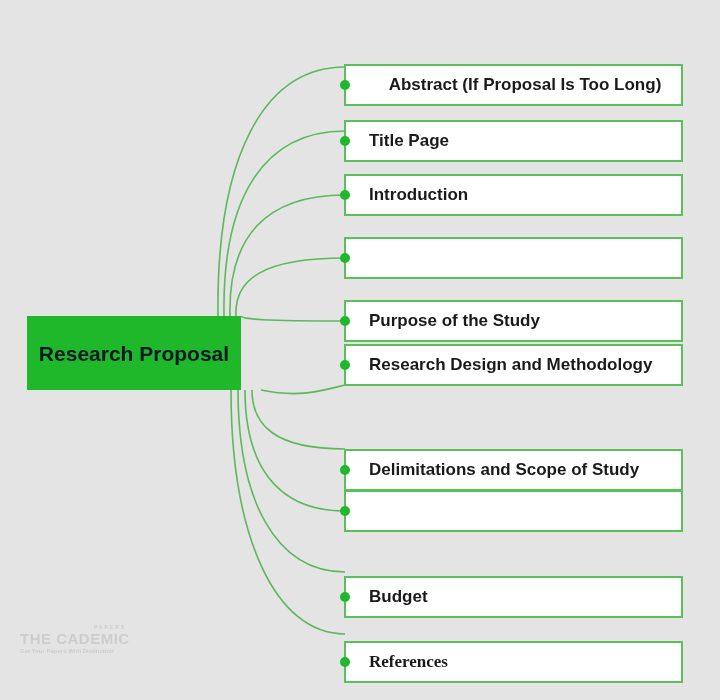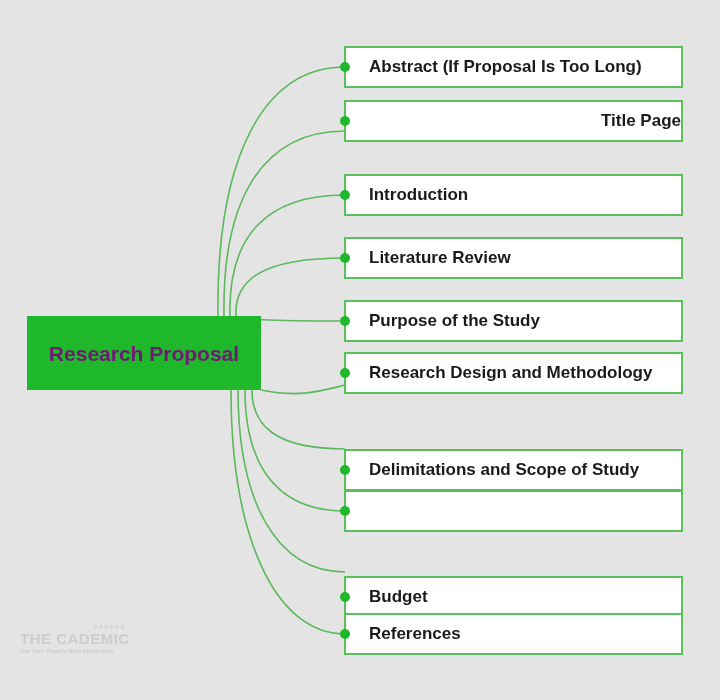--- a/index.html
+++ b/index.html
@@ -1,18 +1,18 @@
 <!DOCTYPE html>
 <html><head>
 <meta charset="utf-8">
 <style>
   html, body { margin:0; padding:0; }
   body { width:720px; height:700px; background:#e4e4e4; position:relative; overflow:hidden; font-family:"Liberation Sans", sans-serif; }
   #connectors { position:absolute; left:0; top:0; width:720px; height:700px; }
-  .center-node { position:absolute; left:27px; top:316px; width:234px; height:74px; background:#1eb82a; color:#701a75; font-weight:bold; font-size:21px; line-height:27px; text-align:center; display:flex; flex-direction:column; justify-content:center; }
+  .center-node { position:absolute; left:27px; top:316px; width:214px; height:74px; background:#1eb82a; color:#0f172a; font-weight:bold; font-size:21px; line-height:27px; text-align:center; display:flex; flex-direction:column; justify-content:center; }
   .item { position:absolute; left:344px; width:335px; height:38px; background:#fff; border:2px solid #5ac15a; box-sizing:content-box; display:flex; align-items:center; }
   .item span { padding-left:23px; font-weight:bold; font-size:17px; color:#1a1a1a; white-space:nowrap; }
   .dot { position:absolute; left:-6px; width:10px; height:10px; border-radius:50%; background:#1eb82a; top:14px; }
   .logo { position:absolute; left:20px; top:630px; color:#cdcdcd; font-weight:bold; }
   .logo .brand { font-size:15px; letter-spacing:0.5px; }
   .logo .tag { font-size:6px; margin-top:1px; }
   .logo .papers { position:absolute; left:74px; top:-6px; font-size:5px; letter-spacing:2px; }
 </style>
 </head>
 <body>
@@ -28,56 +28,55 @@
     <path d="M245,390 C245,462.6 275,511 345,511" fill="none" stroke="#5bb85b" stroke-width="1.6"></path>
     <path d="M238,390 C238,499.2 275,572 345,572" fill="none" stroke="#5bb85b" stroke-width="1.6"></path>
     <path d="M231,390 C231,536.4 275,634 345,634" fill="none" stroke="#5bb85b" stroke-width="1.6"></path>
   </svg>
 
 <div class="center-node">
   <div>Research Proposal</div>
 </div>
 
 <div id="items">
-    <div class="item" style="top: 46px;">
+    <div class="item" style="top: 64px; justify-content: center;">
       <div class="dot"></div>
       <span>Abstract (If Proposal Is Too Long)</span>
     </div>
-    <div class="item" style="top: 100px; justify-content: flex-end;">
+    <div class="item" style="top: 120px;">
       <div class="dot"></div>
       <span>Title Page</span>
     </div>
     <div class="item" style="top: 174px; align-items: center;">
       <div class="dot"></div>
       <span>Introduction</span>
     </div>
     <div class="item" style="top: 237px;">
       <div class="dot"></div>
-      <span>Literature Review</span>
     </div>
     <div class="item" style="top: 300px;">
       <div class="dot"></div>
       <span>Purpose of the Study</span>
     </div>
-    <div class="item" style="top: 352px;">
+    <div class="item" style="top: 344px;">
       <div class="dot"></div>
       <span>Research Design and Methodology</span>
     </div>
     <div class="item" style="top: 449px;">
       <div class="dot"></div>
       <span>Delimitations and Scope of Study</span>
     </div>
     <div class="item" style="top: 490px;">
       <div class="dot"></div>
     </div>
     <div class="item" style="top: 576px;">
       <div class="dot"></div>
       <span>Budget</span>
     </div>
-    <div class="item" style="top: 613px;">
+    <div class="item" style="top: 641px; font-family: Liberation Serif, serif;">
       <div class="dot"></div>
       <span>References</span>
     </div>
   </div>
 
 <div class="logo">
   <div class="papers">PAPERS</div>
   <div class="brand">THE CADEMIC</div>
   <div class="tag">Get Your Papers With Distinction</div>
 </div>

